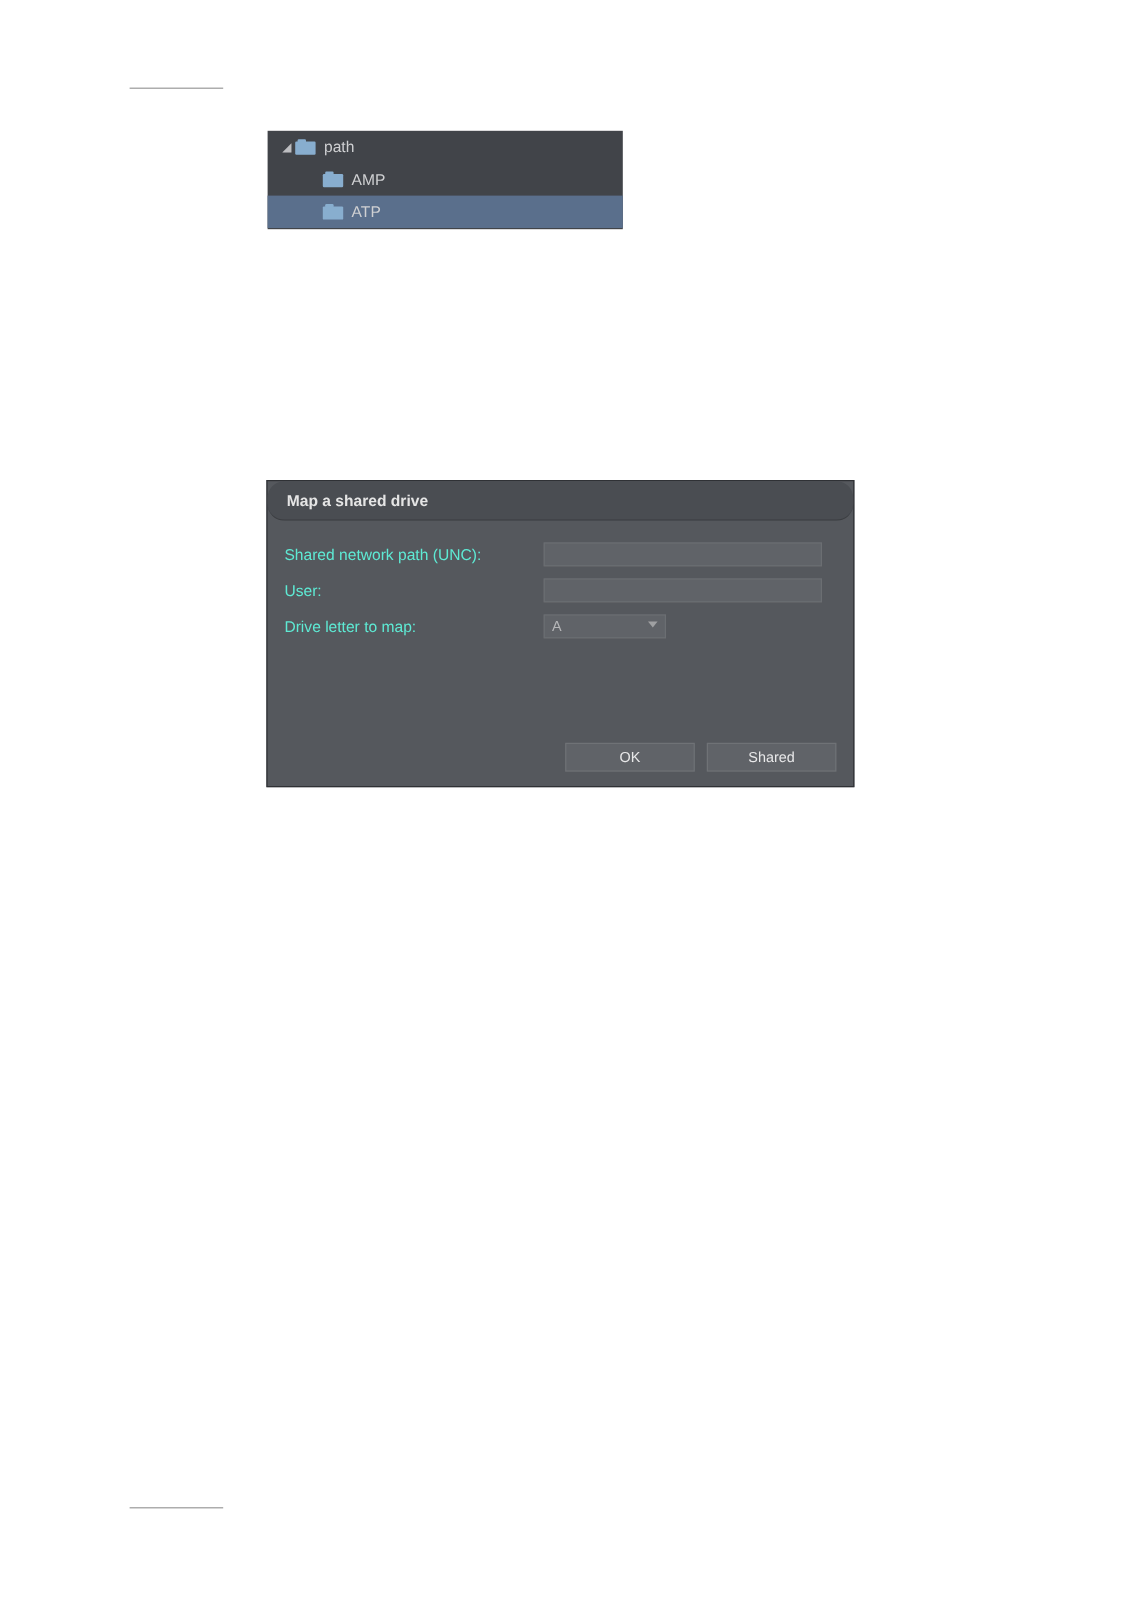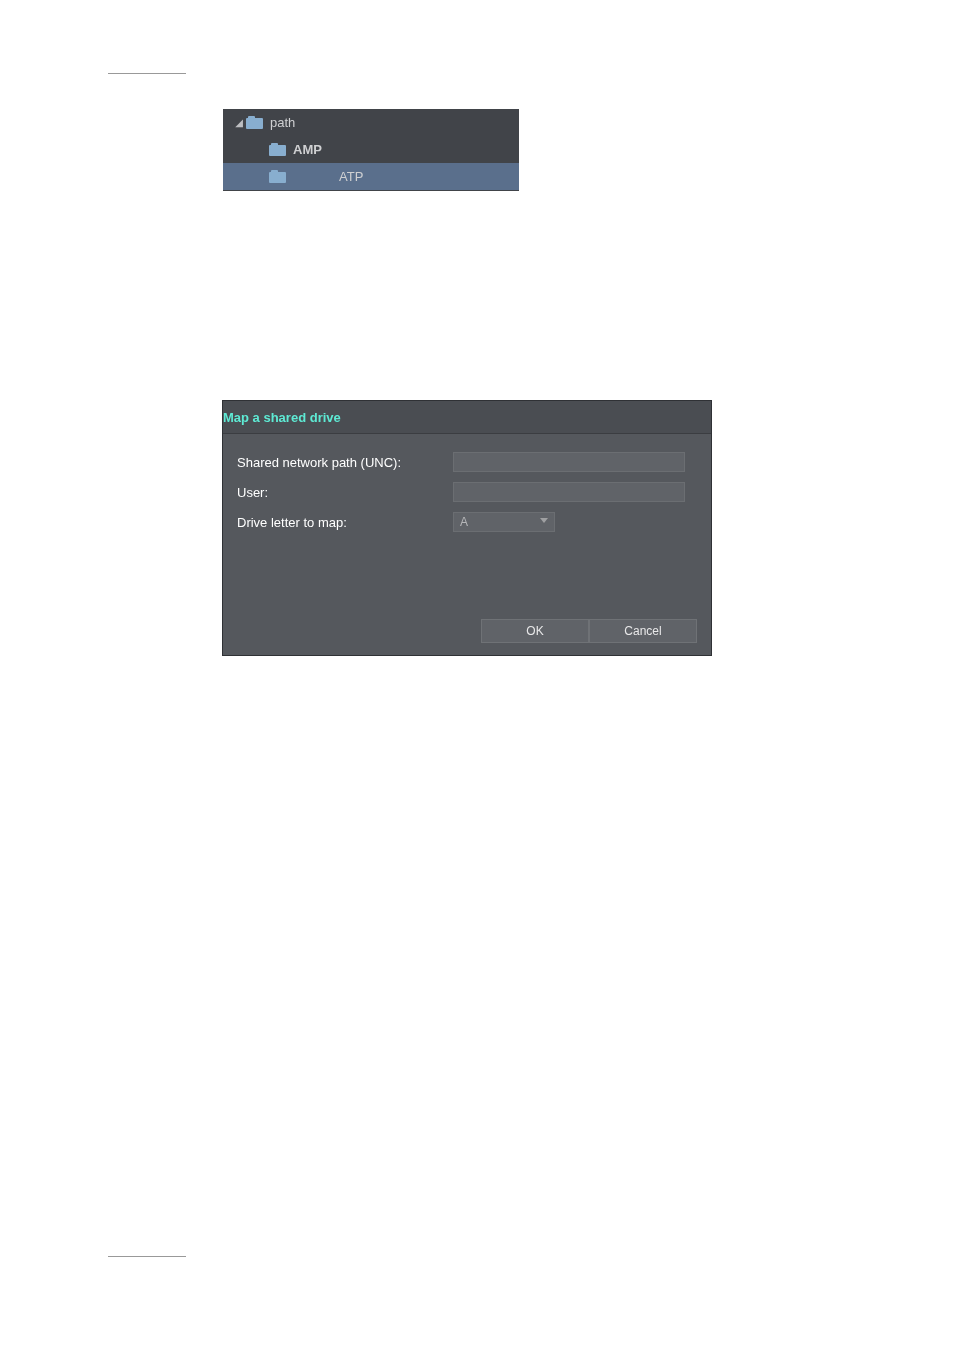--- a/index.html
+++ b/index.html
@@ -39,21 +39,20 @@
     user-select: none;
   }
   .tree-row {
     display: flex;
     align-items: center;
     height: 27px;
     box-sizing: border-box;
   }
   .tree-row.selected {
     background: #5a6f8c;
-    gap: 46px;
   }
   .tree-arrow {
     width: 10px;
     text-align: center;
     font-size: 10px;
     color: #bdbec1;
     margin-right: 2px;
   }
   .folder-icon {
     width: 18px;
@@ -89,40 +88,41 @@
     height: 256px;
     background: #55585d;
     border: 1px solid #2f3135;
     box-sizing: border-box;
     color: #bfbfc1;
     font-size: 13px;
   }
   .dialog-title {
     height: 32px;
     background: #4a4d52;
-    color: #5eead4;
+    color: #e5e5e5;
     font-weight: bold;
     font-size: 13px;
     display: flex;
     align-items: center;
-    padding-left: 0;
+    padding-left: 16px;
     border-bottom: 1px solid #3b3d41;
+    border-radius: 14px;
   }
   .dialog-body {
     padding: 18px 14px 0 14px;
   }
   .form-row {
     display: flex;
     align-items: center;
     margin-bottom: 10px;
   }
   .form-label {
     width: 216px;
     flex: 0 0 auto;
-    color: #ffffff;
+    color: #5eead4;
   }
   .text-input {
     height: 20px;
     width: 232px;
     background: #606368;
     border: 1px solid #6b6e72;
     box-sizing: border-box;
     color: #e4e4e5;
     font-size: 12px;
     padding: 0 4px;
@@ -148,20 +148,21 @@
     width: 0; height: 0;
     border-left: 4px solid transparent;
     border-right: 4px solid transparent;
     border-top: 5px solid #9fa0a2;
   }
   .button-row {
     position: absolute;
     bottom: 12px;
     right: 14px;
     display: flex;
+    gap: 10px;
   }
   .btn {
     width: 108px;
     height: 24px;
     background: #606368;
     border: 1px solid #6f7276;
     color: #e8e8e9;
     font-size: 12px;
     display: flex;
     align-items: center;
@@ -175,21 +176,21 @@
 
 <div class="hr-top"></div>
 <div class="hr-bottom"></div>
 
 <div class="tree-panel">
   <div class="tree-row" style="padding-left:11px;">
     <span class="tree-arrow">◢</span>
     <span class="folder-icon"></span>
     <span class="tree-label">path</span>
   </div>
-  <div class="tree-row" style="padding-left:46px;font-weight:bold;">
+  <div class="tree-row" style="padding-left:46px;">
     <span class="folder-icon"></span>
     <span class="tree-label">AMP</span>
   </div>
   <div class="tree-row selected" style="padding-left:46px;">
     <span class="folder-icon"></span>
     <span class="tree-label">ATP</span>
   </div>
 </div>
 
 <div class="dialog">
@@ -216,16 +217,16 @@
     </div>
 
 
   </div>
 
   <div class="button-row">
     <div class="btn">
       <span>OK</span>
     </div>
     <div class="btn">
-      <span>Cancel</span>
+      <span>Shared</span>
     </div>
   </div>
 </div>
 
 </body></html>

